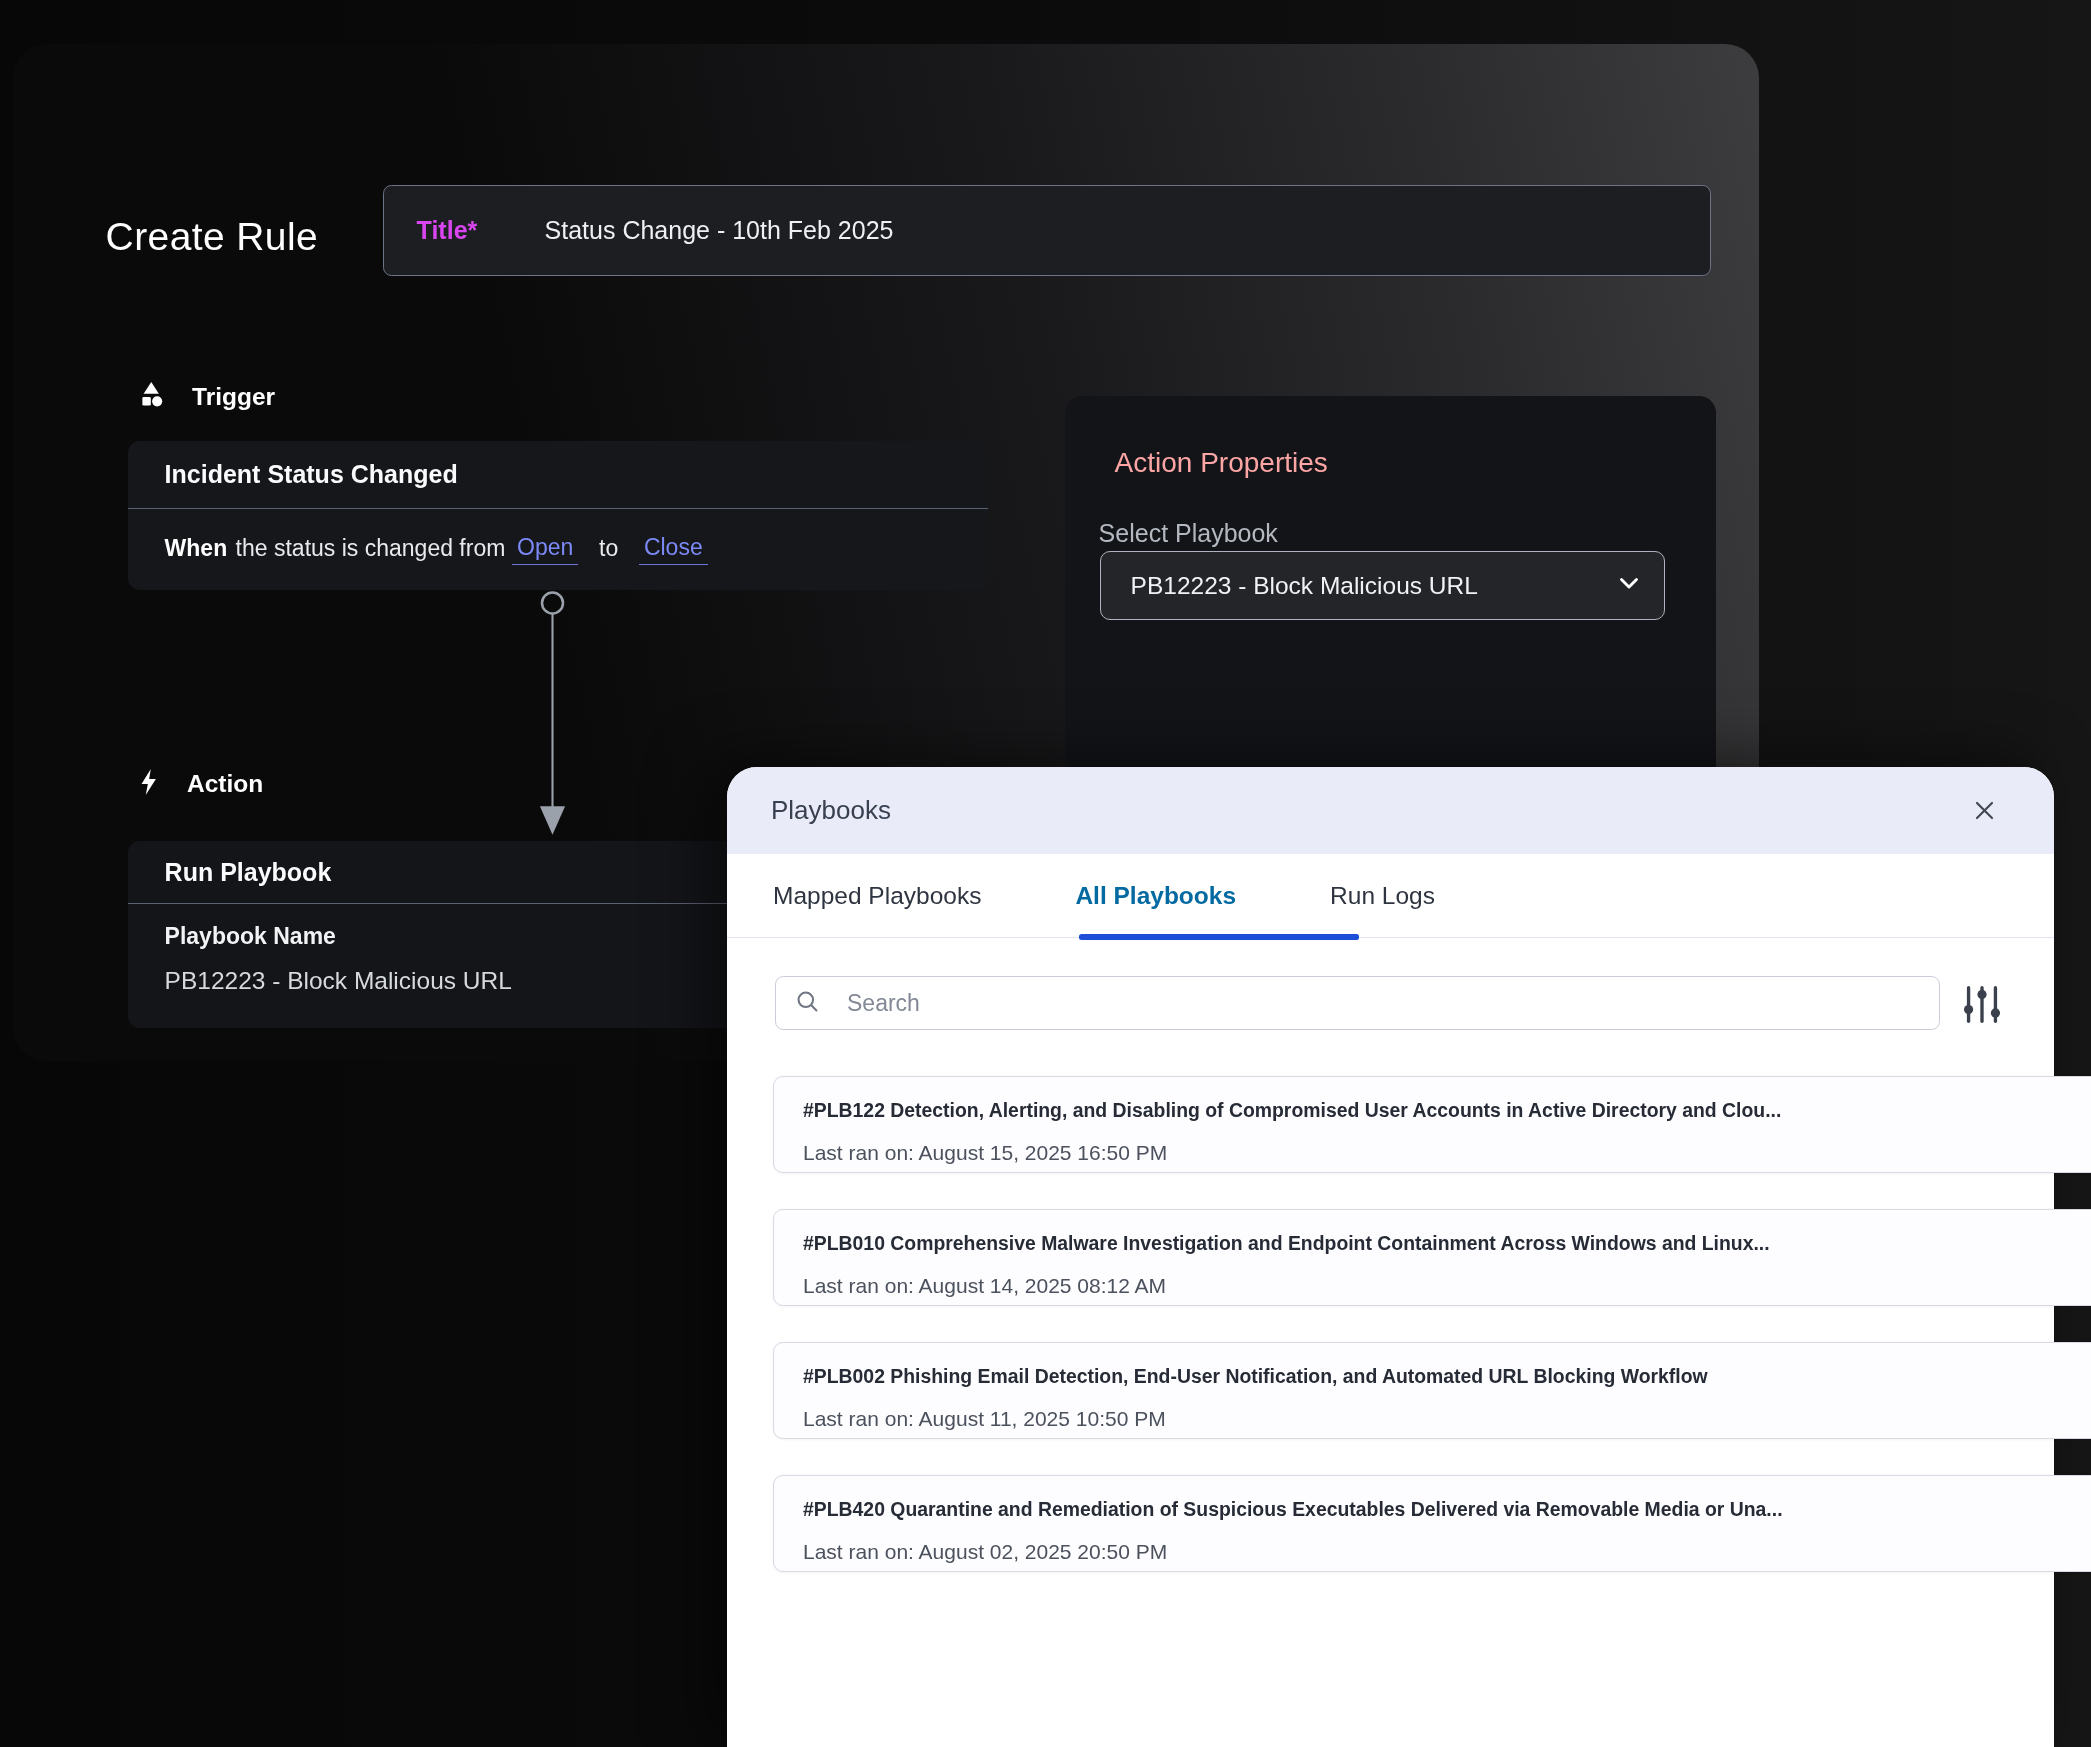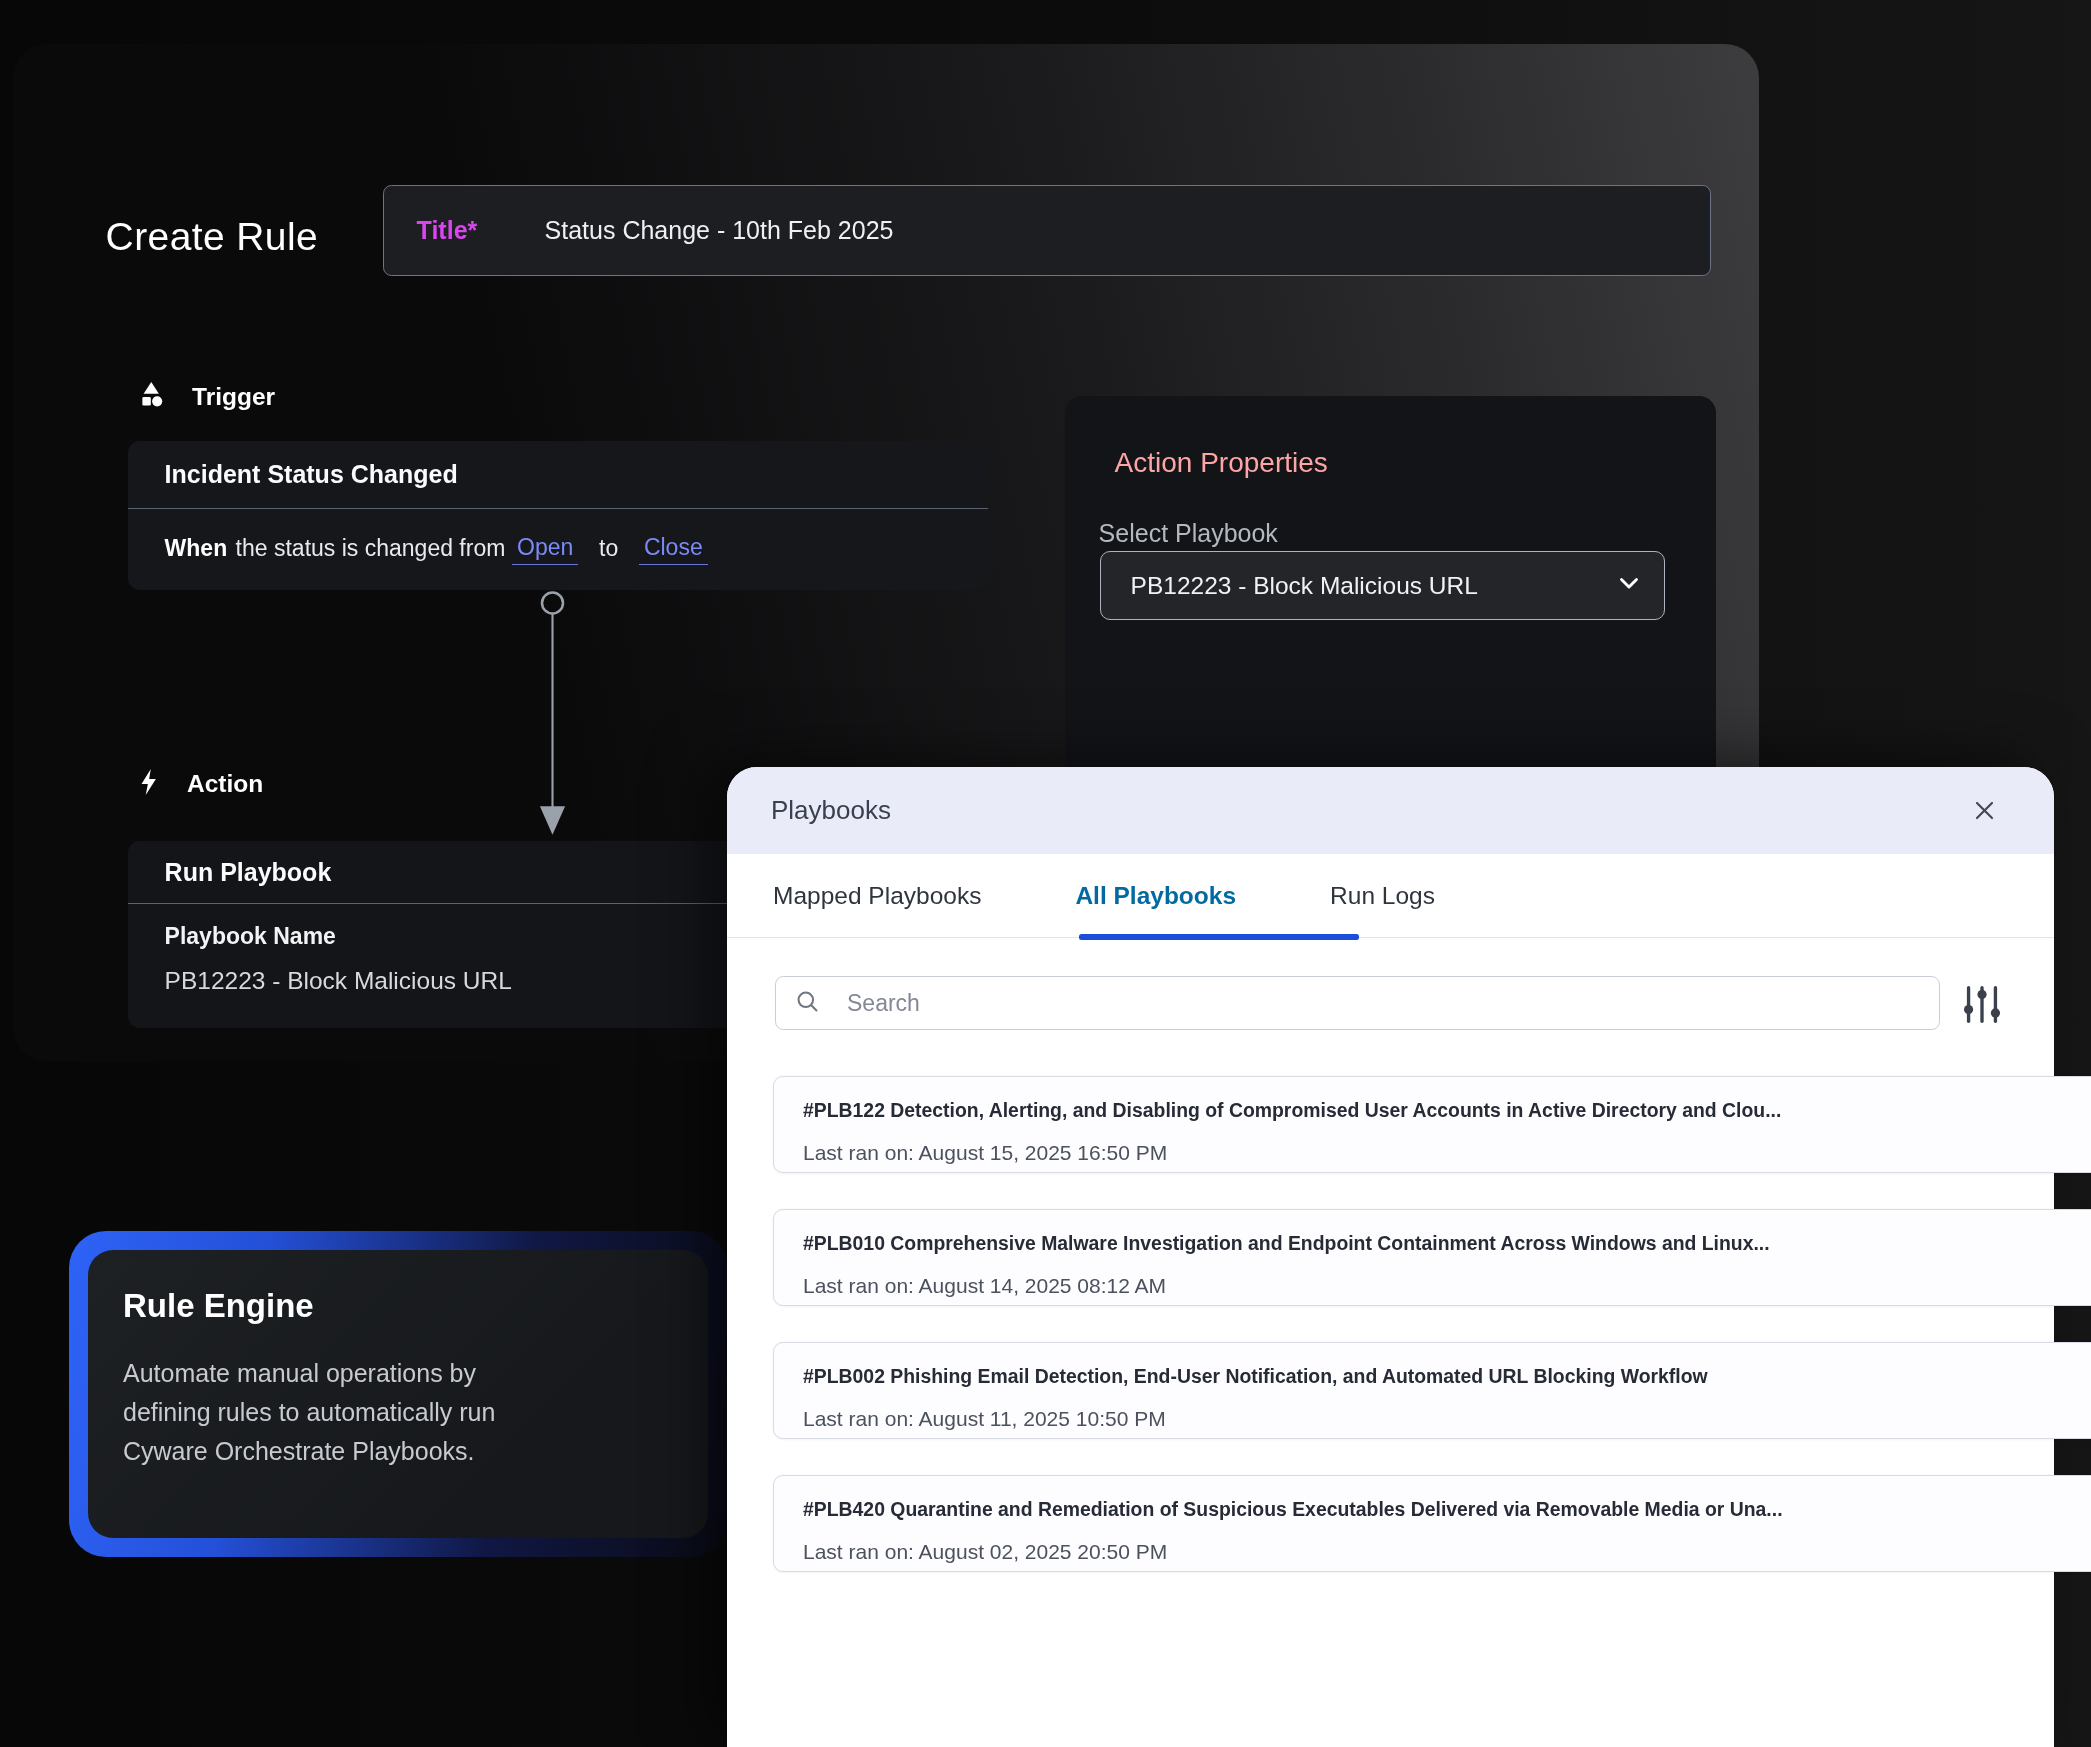--- a/index.html
+++ b/index.html
@@ -151,28 +151,20 @@
       <div class="pb-select">
         <span class="val">PB12223 - Block Malicious URL</span>
         <span>
           <svg width="20" height="13.5" viewBox="0 0 24 16">
               <path d="M3 3 L12 12 L21 3" fill="none" stroke="#fff" stroke-width="3.4" stroke-linecap="round" stroke-linejoin="round"></path>
             </svg>
         </span>
       </div>
     </aside>
 
-    <div class="rule-engine">
-      <div class="re-inner">
-        <h3 class="re-title">Rule Engine</h3>
-        <p class="re-desc">Automate manual operations by
-defining rules to automatically run
-Cyware Orchestrate Playbooks.</p>
-      </div>
-    </div>
 
   </section>
 
   <div class="modal">
 
     <div class="modal-head">
       <h2 class="modal-title">Playbooks</h2>
       <button class="close-btn">
         <span>
           <svg width="25" height="25" viewBox="0 0 30 30">

